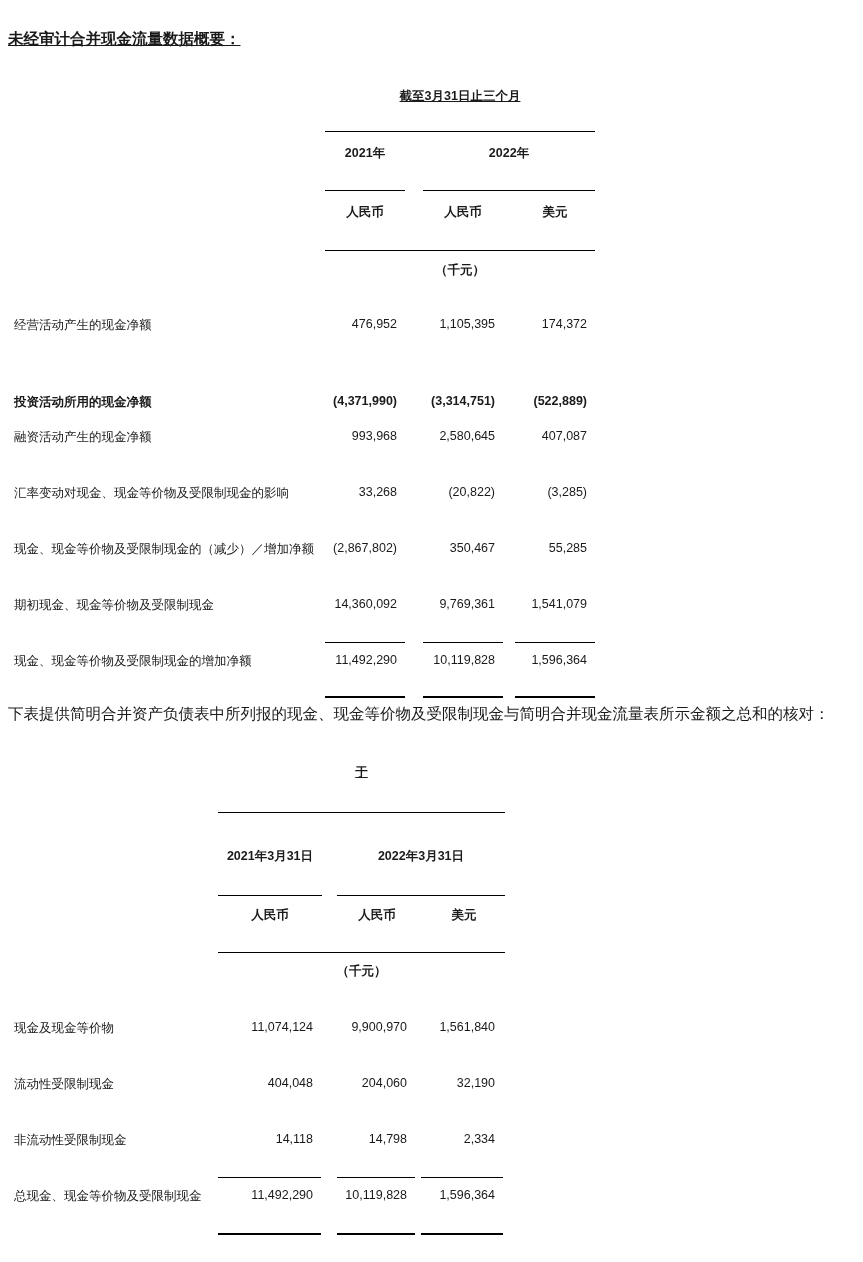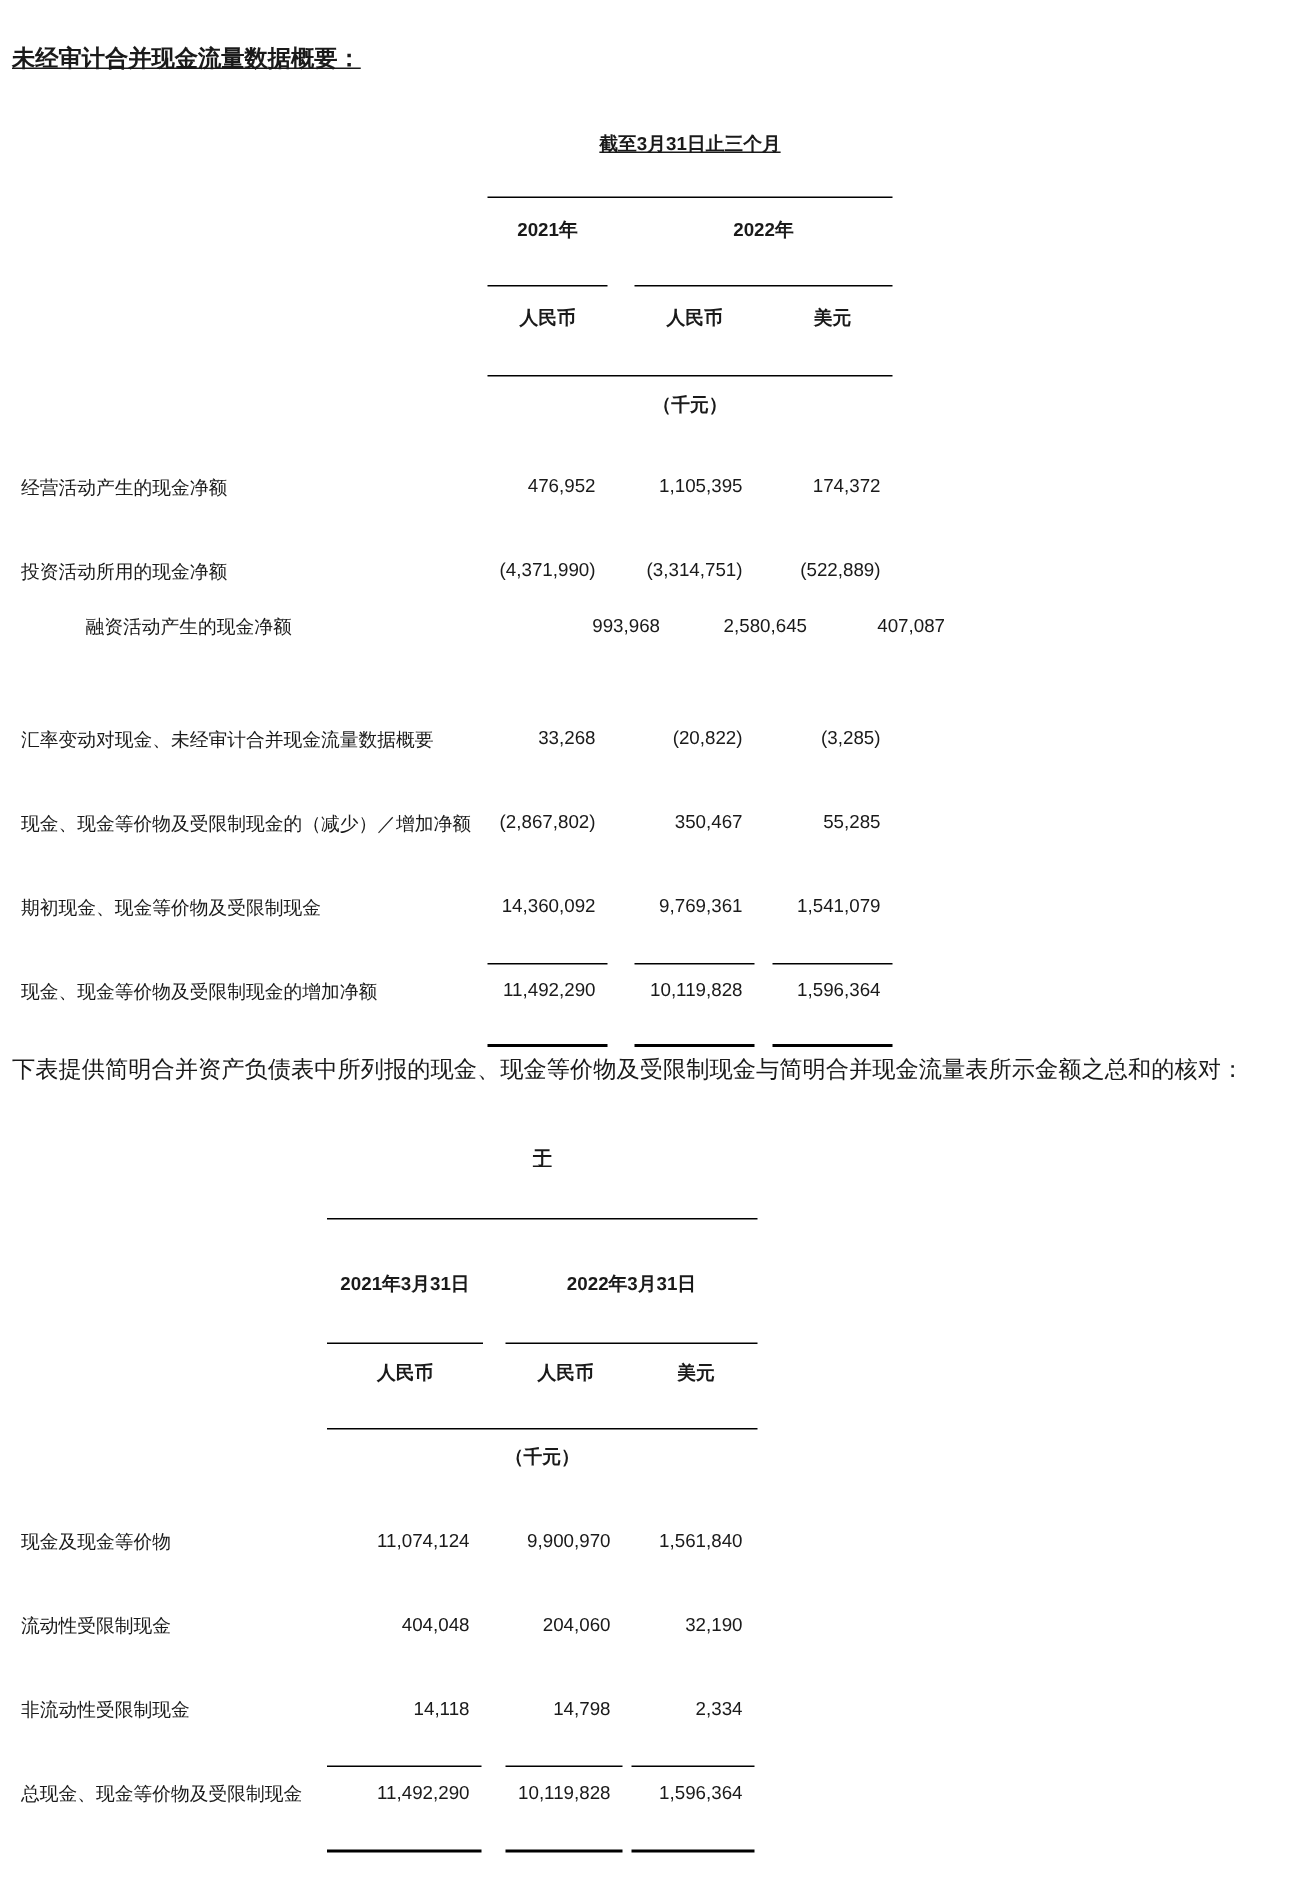--- a/index.html
+++ b/index.html
@@ -51,34 +51,34 @@
     <div class="rule" style="left:325px;top:250px;width:270px;"></div>
 
     <div class="unit" style="left:325px;top:262px;width:270px;">（千元）</div>
 
     <div class="trow" style="top:317px;">
       <span class="rlabel">经营活动产生的现金净额</span>
       <span class="cell t1-c1">476,952</span>
       <span class="cell t1-c2">1,105,395</span>
       <span class="cell t1-c3">174,372</span>
     </div>
-    <div class="trow" style="top:373px;">
+    <div class="trow" style="top:394px;font-weight:bold;">
       <span class="rlabel">投资活动所用的现金净额</span>
       <span class="cell t1-c1">(4,371,990)</span>
       <span class="cell t1-c2">(3,314,751)</span>
       <span class="cell t1-c3">(522,889)</span>
     </div>
-    <div class="trow" style="top:410px;margin-left:43px;">
+    <div class="trow" style="top:429px;">
       <span class="rlabel">融资活动产生的现金净额</span>
       <span class="cell t1-c1">993,968</span>
       <span class="cell t1-c2">2,580,645</span>
       <span class="cell t1-c3">407,087</span>
     </div>
     <div class="trow" style="top:485px;">
-      <span class="rlabel">汇率变动对现金、未经审计合并现金流量数据概要</span>
+      <span class="rlabel">汇率变动对现金、现金等价物及受限制现金的影响</span>
       <span class="cell t1-c1">33,268</span>
       <span class="cell t1-c2">(20,822)</span>
       <span class="cell t1-c3">(3,285)</span>
     </div>
     <div class="trow" style="top:541px;">
       <span class="rlabel">现金、现金等价物及受限制现金的（减少）／增加净额</span>
       <span class="cell t1-c1">(2,867,802)</span>
       <span class="cell t1-c2">350,467</span>
       <span class="cell t1-c3">55,285</span>
     </div>

